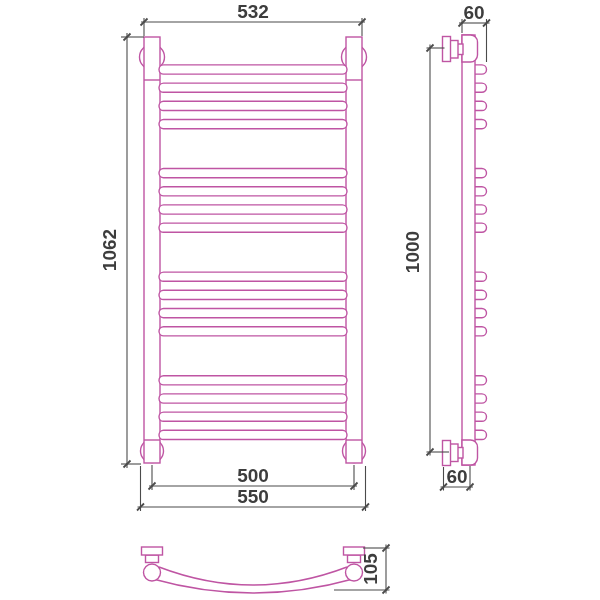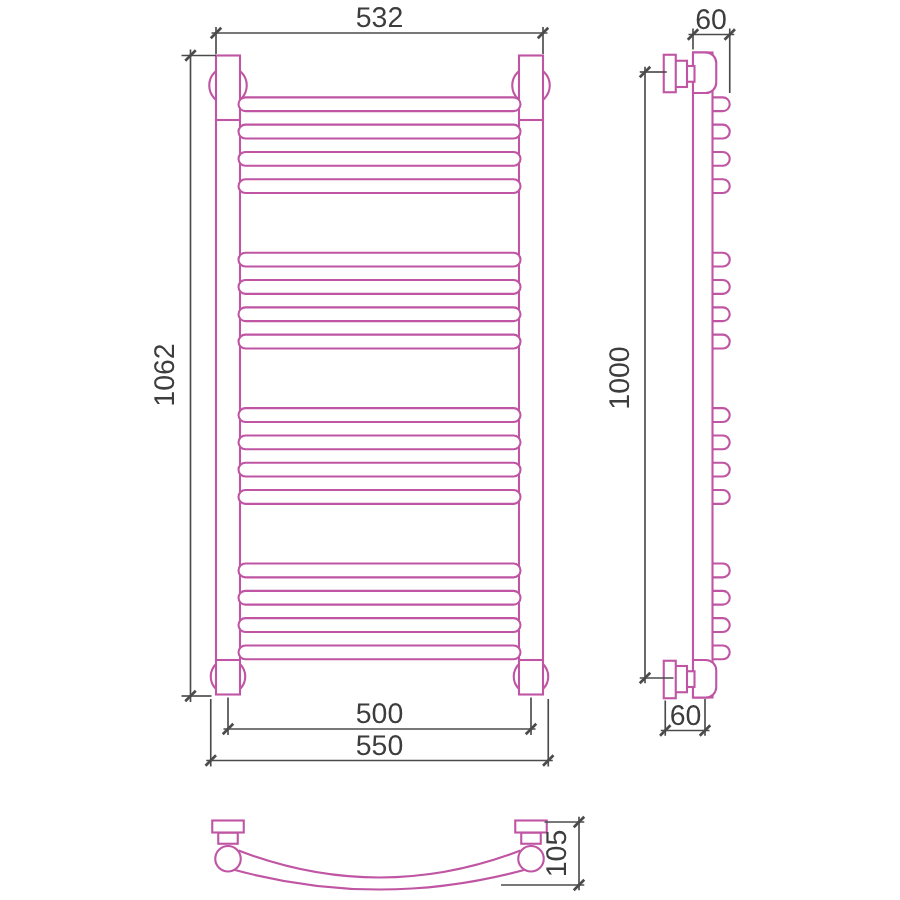--- a/index.html
+++ b/index.html
@@ -2,20 +2,21 @@
 <html><head>
 <meta charset="utf-8">
 <style>
   html, body { margin: 0; padding: 0; background: #ffffff; }
   .canvas {
     position: relative;
     width: 600px;
     height: 600px;
     background: #ffffff;
     font-family: "Liberation Sans", sans-serif;
+    font-weight: bold;
   }
   svg { display: block; }
   .outline {            
     stroke: #bf55a3;
     stroke-width: 1.4;
     fill: none;
   }
   .outline-filled {
     stroke: #bf55a3;
     stroke-width: 1.4;

